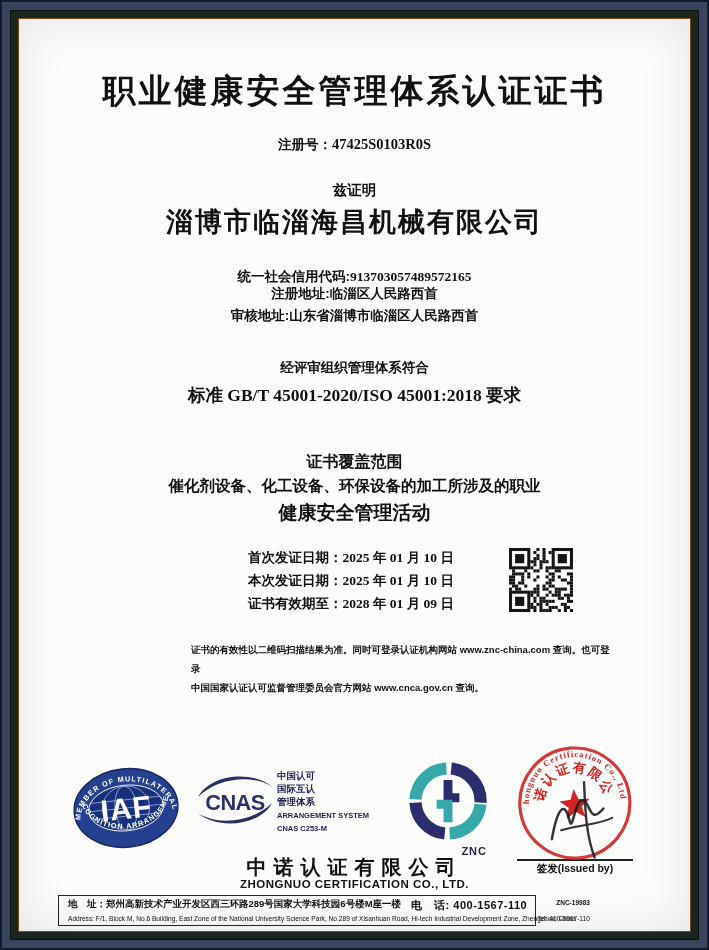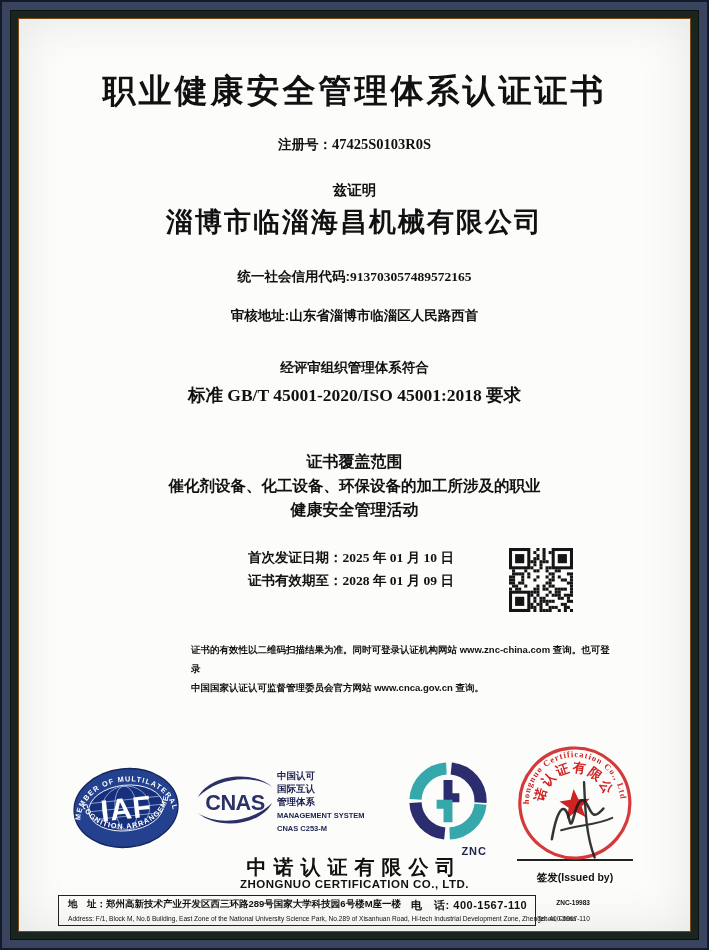--- a/index.html
+++ b/index.html
@@ -22,39 +22,39 @@
   .intro { top:162px; font-size:14.5px; font-weight:bold; }
   .company { top:185px; font-size:27px; font-weight:bold; letter-spacing:2px; }
   .infoline { font-size:13.5px; font-weight:bold; }
   .credit { top:249px; }
   .regaddr { top:266px; }
   .auditaddr { top:288px; }
   .conform { top:340px; font-size:13.5px; font-weight:bold; }
   .standard { top:364px; font-size:17.5px; font-weight:bold; }
   .scope-title { top:433px; font-size:16px; font-weight:bold; }
   .scope1 { top:457px; font-size:15.5px; font-weight:bold; }
-  .scope2 { top:481px; font-size:16px; font-weight:bold; }
+  .scope2 { top:481px; font-size:19px; font-weight:bold; }
 
   .dates { left:229px; top:527px; font-size:13.5px; font-weight:bold; }
   .dates .row { line-height:23px; white-space:nowrap;text-align:right; }
   .qr { left:490px; top:529px; width:64px; height:64px; }
 
   .notes { left:172px; top:621px; width:424px; font-size:9.5px;
            font-weight:bold; line-height:19px; }
 
   .iaf { left:52px; top:747px; width:110px; height:84px; transform:rotate(-6deg); }
   .cnas-graphic { left:174px; top:748px; width:84px; height:66px; }
   .cnas-text { left:258px; top:750px; line-height:13px; }
   .cnas-text .cn { font-size:9.5px; font-weight:bold; color:#1c2150; }
   .cnas-text .en { font-size:7.5px; font-weight:bold; color:#1c2150; line-height:11px; margin-top:2px; }
   .znc { left:388px; top:743px; width:80px; text-align:right; }
   .znc-label { font-size:11px; font-weight:bold; color:#23254f; letter-spacing:1px; margin-top:1px; }
   .stamp { left:486px; top:724px; width:140px; text-align:center; }
   .sign-line { width:116px; margin:-12px auto 0; border-top:2px solid #222; }
-  .issued { font-size:10.5px; font-weight:bold; margin-top:10px; }
+  .issued { font-size:10.5px; font-weight:bold; margin-top:1px; }
 
   .issuer-cn { top:835px; font-size:20px; font-weight:bold; letter-spacing:7px; }
   .issuer-en { top:859px; font-size:11.5px; font-weight:bold; letter-spacing:.5px; }
 
   .footerbox { left:39px; top:876px; width:478px; min-height:31px;
                border:1px solid #222; padding:2px 7px 2px 9px;
                display:grid; grid-template-columns:1fr auto auto; column-gap:10px; }
   .addr-cn { font-size:9.5px; font-weight:bold; white-space:nowrap; }
   .phone { font-size:11px; font-weight:bold; white-space:nowrap; letter-spacing:.5px; }
   .code { font-size:6.5px; font-weight:bold; text-align:right; padding-top:1px; }
@@ -71,32 +71,34 @@
     <div class="abs ctr title">职业健康安全管理体系认证证书</div>
 
     <div class="abs ctr regno"><span>注册号：</span><span class="serif">47425S0103R0S</span></div>
 
     <div class="abs ctr intro">兹证明</div>
 
     <div class="abs ctr company">淄博市临淄海昌机械有限公司</div>
 
     <div class="abs ctr infoline credit"><span>统一社会信用代码:</span><span class="serif">913703057489572165</span></div>
 
+    <div class="abs ctr infoline regaddr"><span>注册地址:</span><span>临淄区人民路西首</span></div>
 
     <div class="abs ctr infoline auditaddr"><span>审核地址:</span><span>山东省淄博市临淄区人民路西首</span></div>
 
     <div class="abs ctr conform">经评审组织管理体系符合</div>
     <div class="abs ctr standard serif">标准 GB/T 45001-2020/ISO 45001:2018 要求</div>
 
     <div class="abs ctr scope-title">证书覆盖范围</div>
     <div class="abs ctr scope1">催化剂设备、化工设备、环保设备的加工所涉及的职业</div>
     <div class="abs ctr scope2">健康安全管理活动</div>
 
     <div class="abs dates">
       <div class="row"><span>首次发证日期：</span><span class="serif">2025 年 01 月 10 日</span></div>
+      <div class="row"><span>本次发证日期：</span><span class="serif">2025 年 01 月 10 日</span></div>
       <div class="row"><span>证书有效期至：</span><span class="serif">2028 年 01 月 09 日</span></div>
     </div>
 
     <div class="abs qr"><svg width="64" height="64" viewBox="0 0 63 63" fill="#141414">
           <rect x="27" y="0" width="3" height="3"></rect>
           <rect x="33" y="0" width="3" height="3"></rect>
           <rect x="24" y="3" width="3" height="3"></rect>
           <rect x="33" y="3" width="3" height="3"></rect>
           <rect x="39" y="3" width="3" height="3"></rect>
           <rect x="27" y="6" width="3" height="3"></rect>
@@ -266,21 +268,21 @@
 
     <svg class="abs cnas-graphic" viewBox="0 0 170 112">
       <path d="M 10,50 C 34,4 120,-6 161,30 C 120,2 48,12 10,50 Z" fill="#2b3166"></path>
       <path d="M 160,62 C 136,108 50,118 9,82 C 50,110 122,100 160,62 Z" fill="#2b3166"></path>
       <text x="85" y="76" text-anchor="middle" font-size="44" font-weight="bold" fill="#2b3166" font-family="Liberation Sans, sans-serif" letter-spacing="-1">CNAS</text>
     </svg>
     <div class="abs cnas-text">
       <div class="cn">中国认可</div>
       <div class="cn">国际互认</div>
       <div class="cn">管理体系</div>
-      <div class="en">MANAGEMENT SYSTEM</div>
+      <div class="en">ARRANGEMENT SYSTEM</div>
       <div class="en">CNAS C253-M</div>
     </div>
 
     <div class="abs znc">
       <svg width="78" height="78" viewBox="0 0 96 96">
         <g fill="none" stroke-linecap="butt">
           <path d="M 46,8 A 40,40 0 0 0 8,46" stroke="#36a7ab" stroke-width="15"></path>
           <path d="M 88,50 A 40,40 0 0 0 52,8" stroke="#2b2d6e" stroke-width="15"></path>
           <path d="M 50,88 A 40,40 0 0 0 88,52" stroke="#36a7ab" stroke-width="15"></path>
           <path d="M 8,50 A 40,40 0 0 0 44,88" stroke="#2b2d6e" stroke-width="15"></path>

